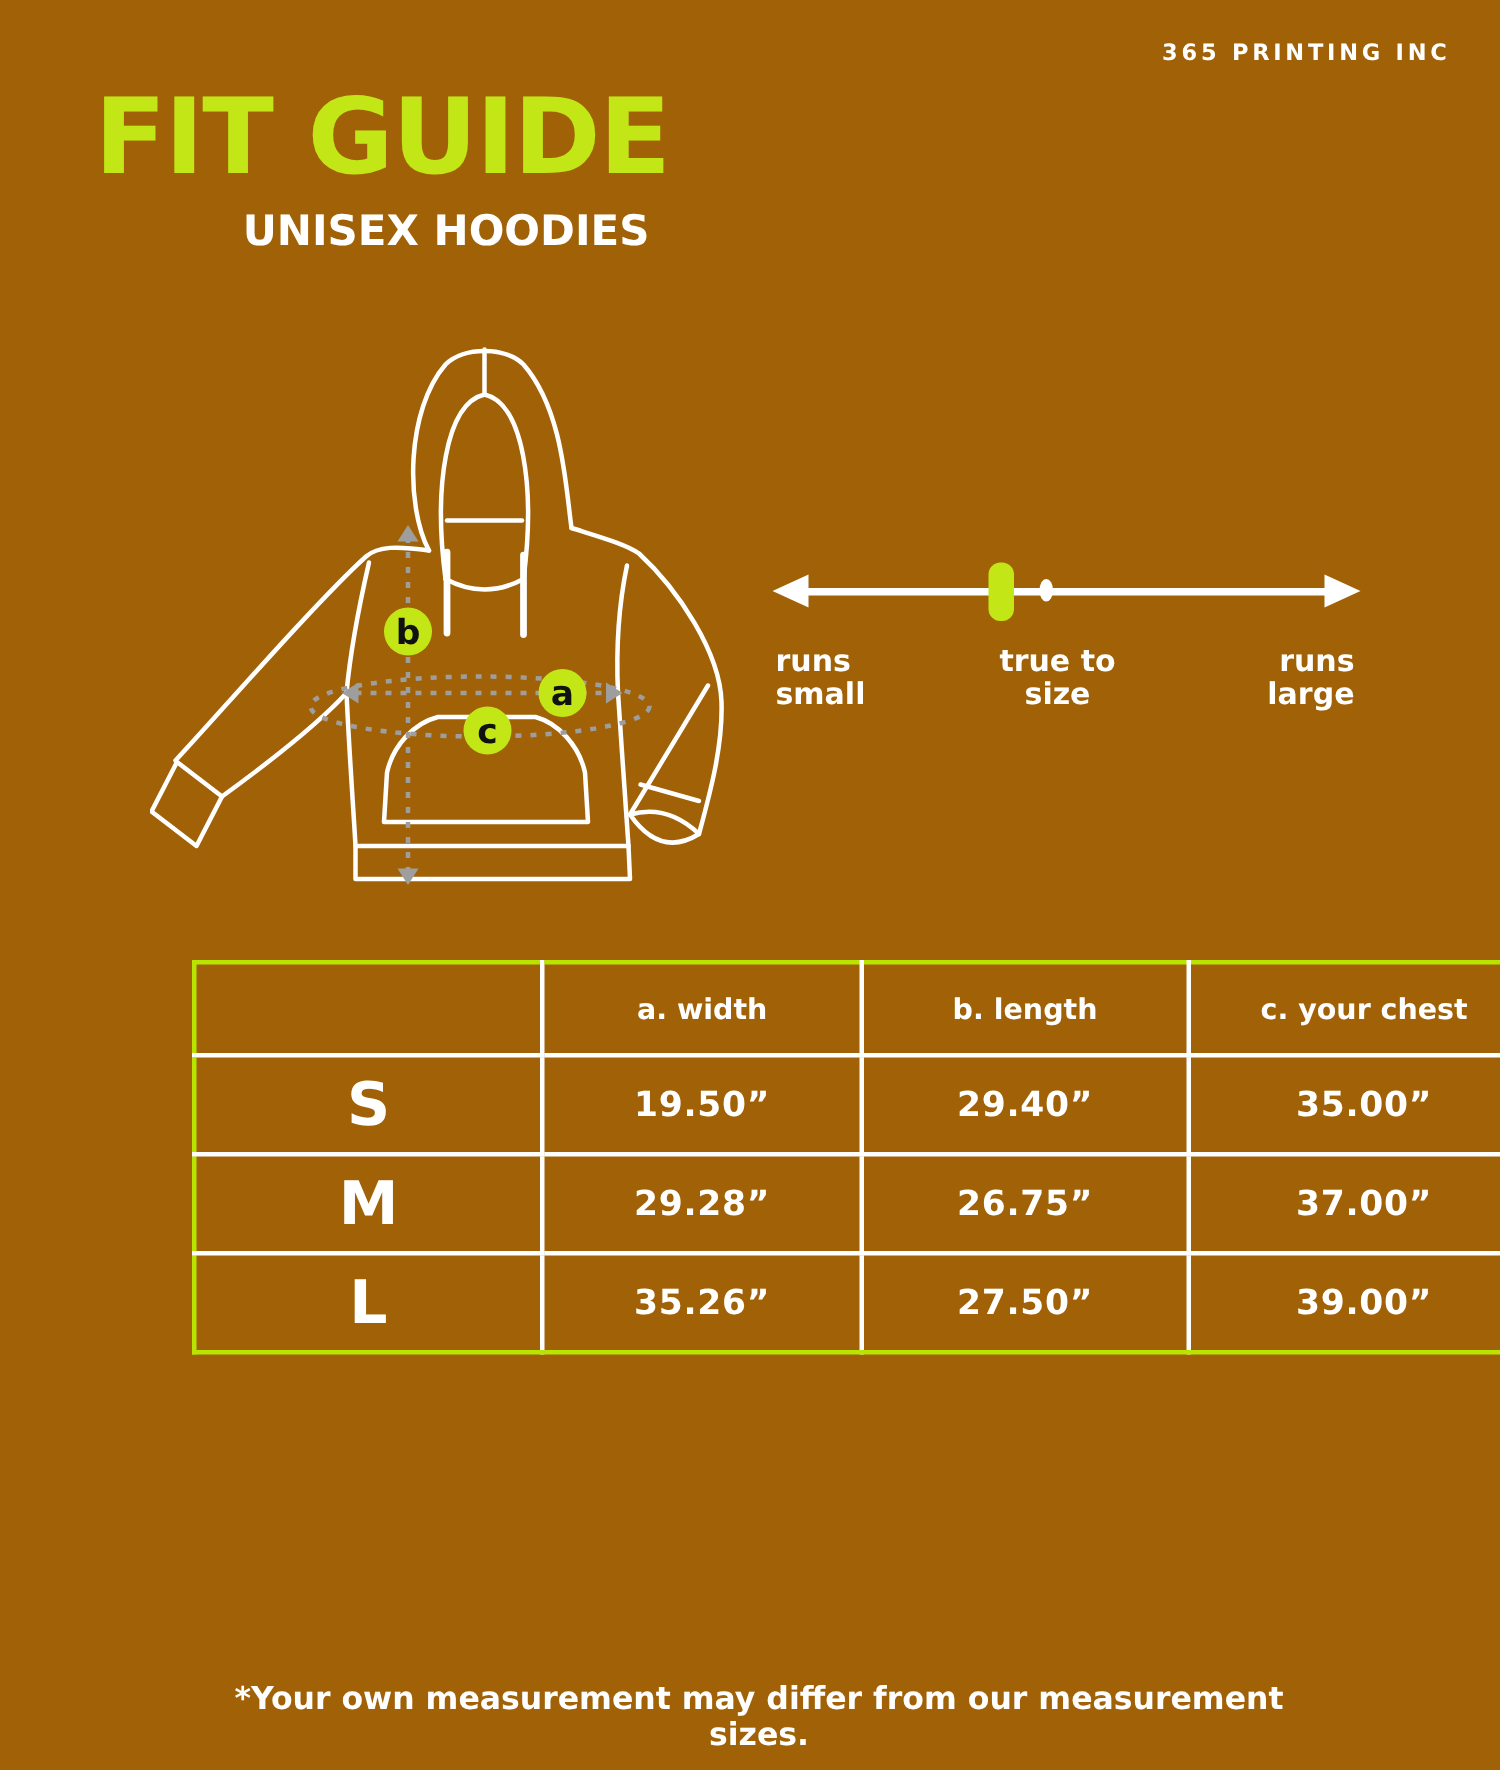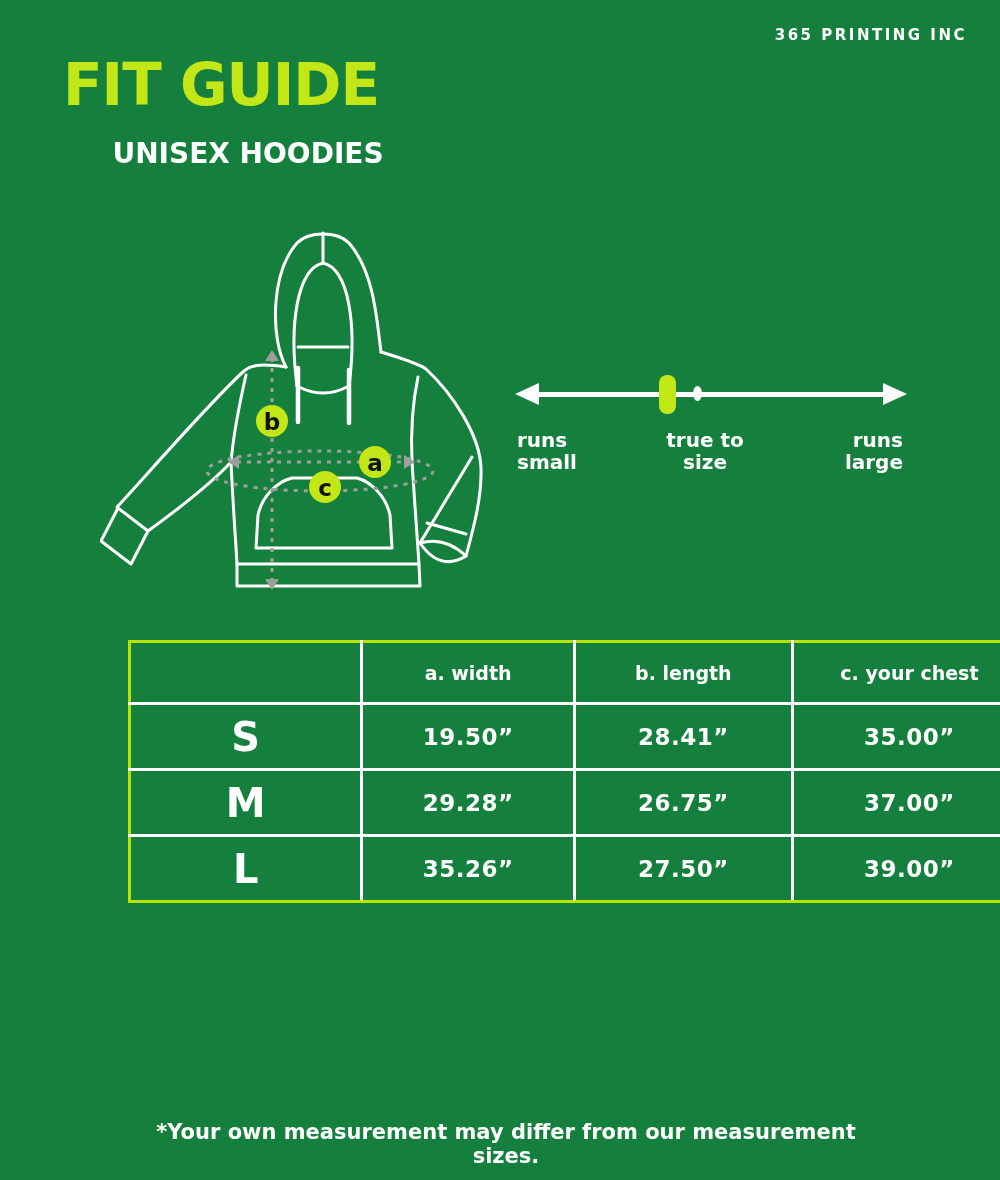--- a/index.html
+++ b/index.html
@@ -1,33 +1,33 @@
 <!DOCTYPE html>
 <html><head>
 <meta charset="utf-8">
 <style>
   html,body{margin:0;padding:0;background:#0d0d0d;}
   .page{
     position:relative;width:1000px;height:1180px;overflow:hidden;
-    background:#15803d;color:#ffffff;
+    background:#a16207;color:#ffffff;
     font-family:"DejaVu Sans","Liberation Sans",sans-serif;
   }
   
   .brand{
     position:absolute;top:26px;right:33px;
     font-size:15px;font-weight:bold;letter-spacing:2.5px;color:#fff;
   }
   .title{
     position:absolute;left:63px;top:56px;margin:0;
-    font-size:58px;line-height:1;font-weight:bold;letter-spacing:-1px;
+    font-size:70px;line-height:1;font-weight:bold;letter-spacing:-1px;
     color:#c3e716;white-space:nowrap;
   }
   .subtitle{
     position:absolute;left:63px;top:140px;width:370px;margin:0;
-    font-size:28px;line-height:1;font-weight:bold;text-align:center;
+    font-size:28px;line-height:1;font-weight:bold;text-align:right;
     color:#ffffff;white-space:nowrap;
   }
   
   .hoodie-svg{position:absolute;left:100px;top:225px;}
   .hoodie-svg path,.hoodie-svg line{fill:none;stroke:#ffffff;stroke-width:3;stroke-linecap:round;stroke-linejoin:round;}
   .hoodie-svg .string{stroke-width:4.5;}
   .hoodie-svg .dash{stroke:#9e9e9e;stroke-width:3;stroke-dasharray:4 6;stroke-linecap:butt;}
   .hoodie-svg ellipse.dash{fill:none;}
   .hoodie-svg .arrow{fill:#9e9e9e;stroke:none;}
   .hoodie-svg .marker{fill:#c3e716;stroke:none;}
@@ -160,21 +160,21 @@
         <th></th>
         <th>a. width</th>
         <th>b. length</th>
         <th>c. your chest</th>
       </tr>
     </thead>
     <tbody>
       <tr>
         <th>S</th>
         <td>19.50”</td>
-        <td>28.41”</td>
+        <td>29.40”</td>
         <td>35.00”</td>
       </tr>
       <tr>
         <th>M</th>
         <td>29.28”</td>
         <td>26.75”</td>
         <td>37.00”</td>
       </tr>
       <tr>
         <th>L</th>

